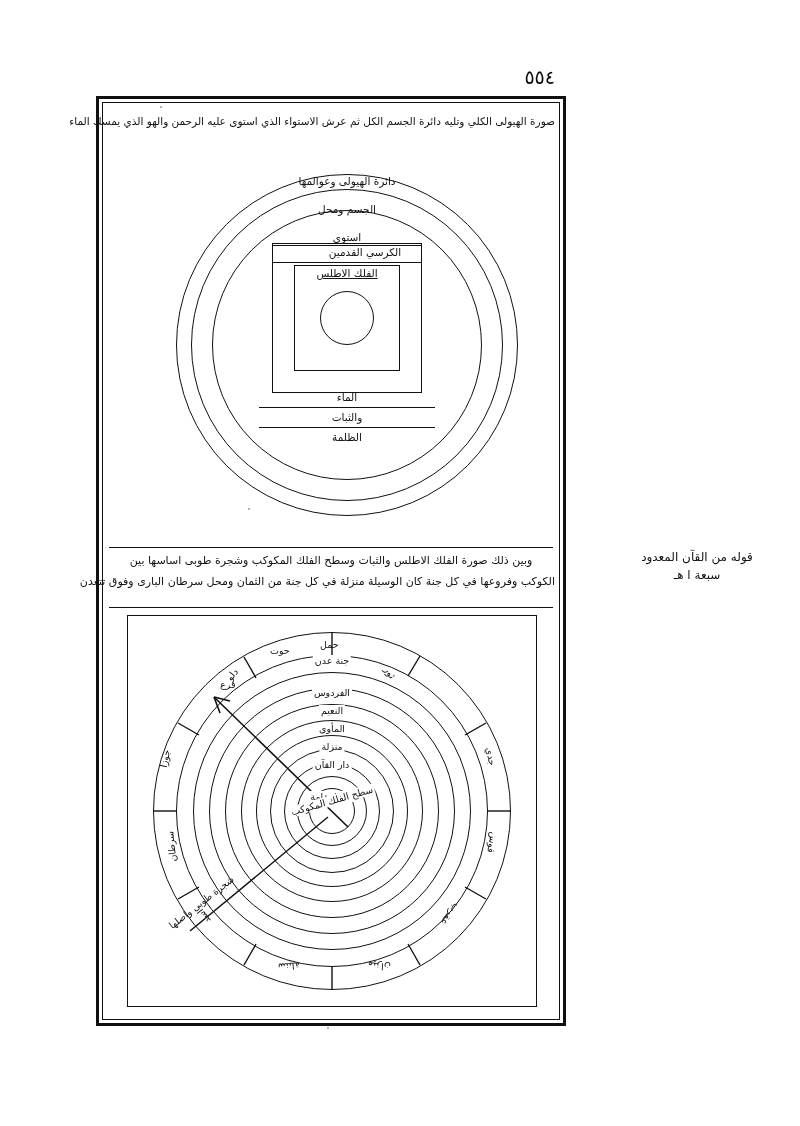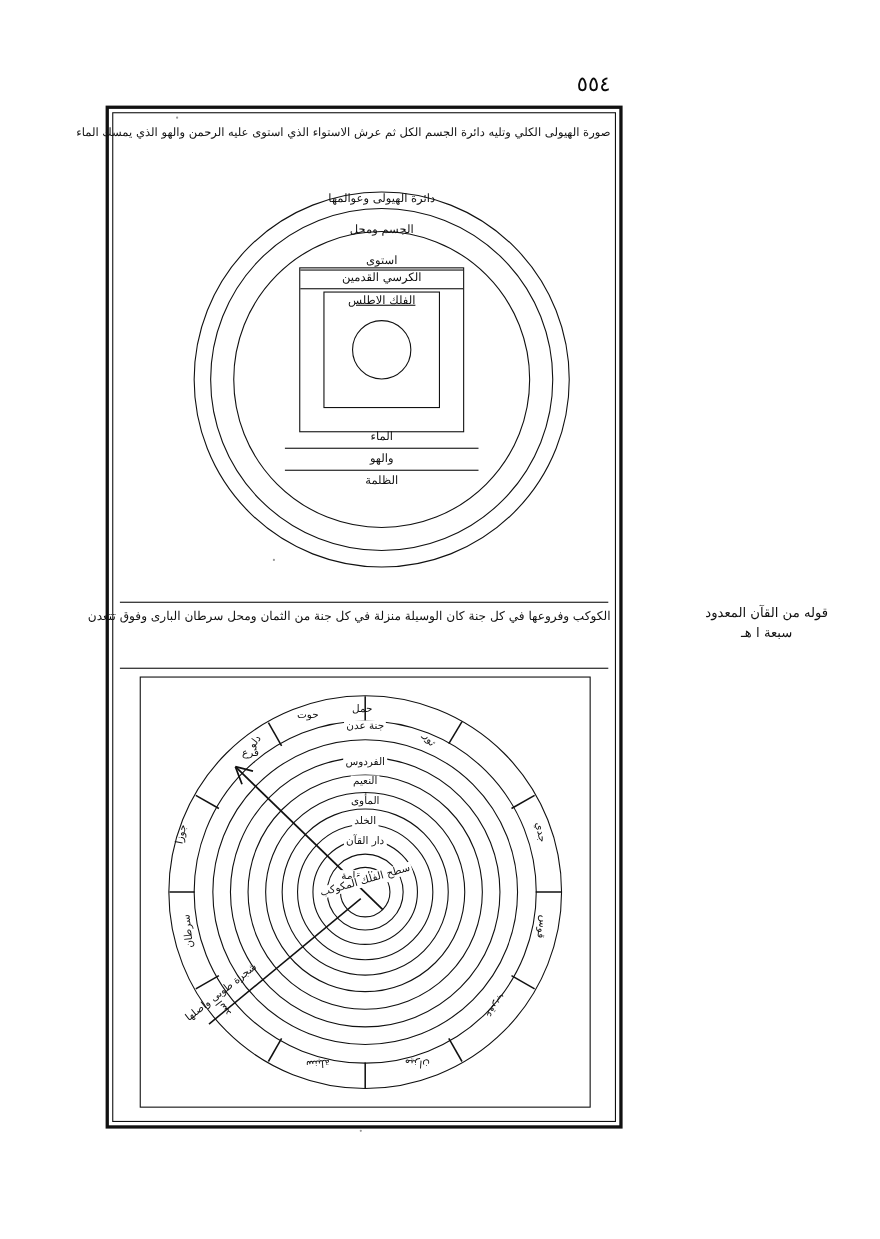--- a/index.html
+++ b/index.html
@@ -243,33 +243,34 @@
 
     <div class="sq sq-outer"></div>
     <div class="sq sq-inner"></div>
     <div class="inner-circle"></div>
 
     <div class="lbl" style="top:30px;">دائرة الهيولى وعوالمها</div>
     <div class="lbl" style="top:58px;">الجسم ومحل</div>
 
     <div class="lbl" style="top:86px;">استوى</div>
     <div class="lbl-hr" style="top:100px; width:148px;"></div>
-    <div class="lbl" style="top:101px;">الكرسي القدمين</div>
+    <div class="lbl" style="top:101px;margin-left:18px;">الكرسي القدمين</div>
     <div class="lbl-hr" style="top:117px; width:148px;"></div>
     <div class="lbl" style="top:122px;text-decoration:underline;">الفلك الاطلس</div>
 
     <div class="lbl" style="top:246px;">الماء</div>
     <div class="lbl-hr" style="top:262px; width:176px;"></div>
-    <div class="lbl" style="top:266px;">والهو</div>
+    <div class="lbl" style="top:266px;">والثبات</div>
     <div class="lbl-hr" style="top:282px; width:176px;"></div>
     <div class="lbl" style="top:286px;">الظلمة</div>
   </div>
 
   <div class="rule" style="top:448px;"></div>
   <div class="caption-mid">
+    <div>وبين ذلك صورة الفلك الاطلس والثبات وسطح الفلك المكوكب وشجرة طوبى اساسها بين</div>
     <div>الكوكب وفروعها في كل جنة كان الوسيلة منزلة في كل جنة من الثمان ومحل سرطان البارى وفوق تتعدن</div>
   </div>
   <div class="rule" style="top:508px;"></div>
 
   <div class="diagram-lower">
     <div class="wheel">
 
       <div class="ring" style="width:356px;height:356px;"></div>
       <div class="ring" style="width:310px;height:310px;"></div>
       <div class="ring" style="width:276px;height:276px;"></div>
@@ -305,21 +306,21 @@
 
         <g stroke="#111" stroke-width="1.4" fill="none">
           <line x1="176" y1="186" x2="38" y2="300"></line>
         </g>
       </svg>
 
       <div class="sphere-label" style="top:24px;">جنة عدن</div>
       <div class="sphere-label" style="top:56px;">الفردوس</div>
       <div class="sphere-label" style="top:74px;">النعيم</div>
       <div class="sphere-label" style="top:92px;">المأوى</div>
-      <div class="sphere-label" style="top:110px;">الخلد</div>
+      <div class="sphere-label" style="top:110px;">منزلة</div>
       <div class="sphere-label" style="top:128px;">دار القآن</div>
       <div class="sphere-label" style="top:160px;">دار المقامة</div>
       <div class="sphere-label" style="top:164px; transform:translateX(-50%) rotate(-16deg);">سطح الفلك المكوكب</div>
 
       <div class="zodiac-label" style="left:168px; top:8px;">حمل</div>
       <div class="zodiac-label" style="left:118px; top:14px;">حوت</div>
       <div class="zodiac-label" style="left:232px; top:36px; transform:rotate(55deg);">ثور</div>
       <div class="zodiac-label" style="left:74px;  top:38px; transform:rotate(-52deg);">دلو</div>
       <div class="zodiac-label" style="left:4px;   top:122px; transform:rotate(-78deg);">جوزا</div>
       <div class="zodiac-label" style="left:330px; top:120px; transform:rotate(80deg);">جدي</div>

